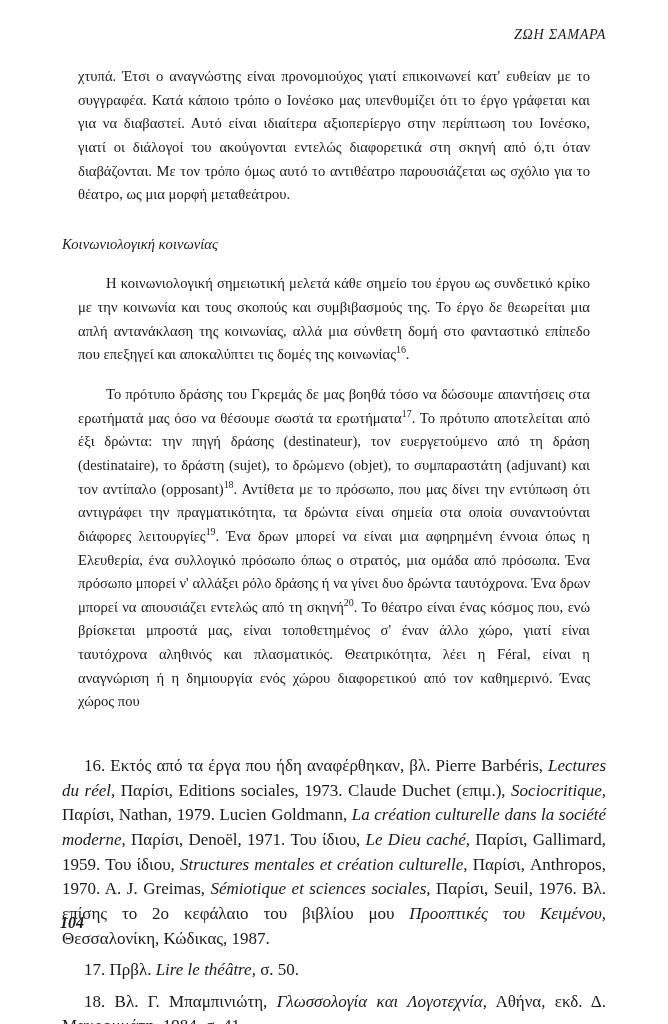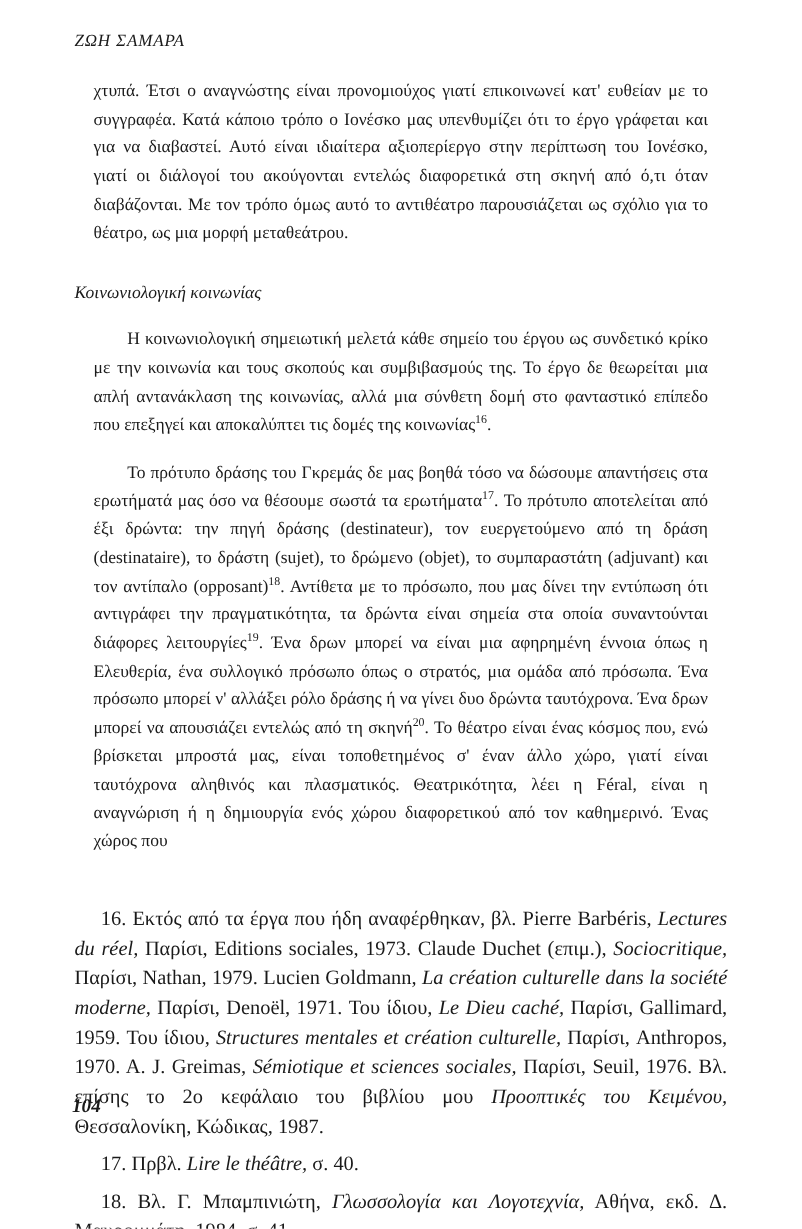--- a/index.html
+++ b/index.html
@@ -16,21 +16,21 @@
     overflow: hidden;
   }
   .page {
     width: 668px;
     height: 1024px;
     box-sizing: border-box;
     padding: 26px 62px 0 62px;
     position: relative;
   }
   .running-head {
-    text-align: left;
+    text-align: right;
     font-size: 14.2px;
     letter-spacing: 0.7px;
     font-style: italic;
     margin-bottom: 22px;
   }
   .body-text {
     font-size: 14.6px;
     line-height: 1.62;
     text-align: justify;
   }
@@ -91,20 +91,20 @@
     <div class="section-head">Κοινωνιολογική κοινωνίας</div>
 
     <p class="indent"><span>Η κοινωνιολογική σημειωτική μελετά κάθε σημείο του έργου ως συνδετικό κρίκο με την κοινωνία και τους σκοπούς και συμβιβασμούς της. Το έργο δε θεωρείται μια απλή αντανάκλαση της κοινωνίας, αλλά μια σύνθετη δομή στο φανταστικό επίπεδο που επεξηγεί και αποκαλύπτει τις δομές της κοινωνίας</span><sup>16</sup><span>.</span></p>
 
     <p class="indent"><span>Το πρότυπο δράσης του Γκρεμάς δε μας βοηθά τόσο να δώσουμε απαντήσεις στα ερωτήματά μας όσο να θέσουμε σωστά τα ερωτήματα</span><sup>17</sup><span>. Το πρότυπο αποτελείται από έξι δρώντα: την πηγή δράσης (destinateur), τον ευεργετούμενο από τη δράση (destinataire), το δράστη (sujet), το δρώμενο (objet), το συμπαραστάτη (adjuvant) και τον αντίπαλο (opposant)</span><sup>18</sup><span>. Αντίθετα με το πρόσωπο, που μας δίνει την εντύπωση ότι αντιγράφει την πραγματικότητα, τα δρώντα είναι σημεία στα οποία συναντούνται διάφορες λειτουργίες</span><sup>19</sup><span>. Ένα δρων μπορεί να είναι μια αφηρημένη έννοια όπως η Ελευθερία, ένα συλλογικό πρόσωπο όπως ο στρατός, μια ομάδα από πρόσωπα. Ένα πρόσωπο μπορεί ν' αλλάξει ρόλο δράσης ή να γίνει δυο δρώντα ταυτόχρονα. Ένα δρων μπορεί να απουσιάζει εντελώς από τη σκηνή</span><sup>20</sup><span>. Το θέατρο είναι ένας κόσμος που, ενώ βρίσκεται μπροστά μας, είναι τοποθετημένος σ' έναν άλλο χώρο, γιατί είναι ταυτόχρονα αληθινός και πλασματικός. Θεατρικότητα, λέει η Féral, είναι η αναγνώριση ή η δημιουργία ενός χώρου διαφορετικού από τον καθημερινό. Ένας χώρος που</span></p>
 
   </div>
 
   <div class="notes">
     <div class="note multi"><span>16. Εκτός από τα έργα που ήδη αναφέρθηκαν, βλ. Pierre Barbéris, </span><i>Lectures du réel,</i><span> Παρίσι, Editions sociales, 1973. Claude Duchet (επιμ.), </span><i>Sociocritique,</i><span> Παρίσι, Nathan, 1979. Lucien Goldmann, </span><i>La création culturelle dans la société moderne,</i><span> Παρίσι, Denoël, 1971. Του ίδιου, </span><i>Le Dieu caché,</i><span> Παρίσι, Gallimard, 1959. Του ίδιου, </span><i>Structures mentales et création culturelle,</i><span> Παρίσι, Anthropos, 1970. A. J. Greimas, </span><i>Sémiotique et sciences sociales,</i><span> Παρίσι, Seuil, 1976. Βλ. επίσης το 2ο κεφάλαιο του βιβλίου μου </span><i>Προοπτικές του Κειμένου,</i><span> Θεσσαλονίκη, Κώδικας, 1987.</span></div>
-    <div class="note"><span>17. Πρβλ. </span><i>Lire le théâtre,</i><span> σ. 40.</span></div>
+    <div class="note"><span>17. Πρβλ. </span><i>Lire le théâtre,</i><span> σ. 50.</span></div>
     <div class="note"><span>18. Βλ. Γ. Μπαμπινιώτη, </span><i>Γλωσσολογία και Λογοτεχνία,</i><span> Αθήνα, εκδ. Δ. Μαυρομμάτη, 1984, σ. 41.</span></div>
     <div class="note"><span>20. Βλ. </span><i>Lire le théâtre,</i><span> σ. 61-62.</span></div>
   </div>
 
   <div class="folio">104</div>
 
 </div>
 
 </body></html>

